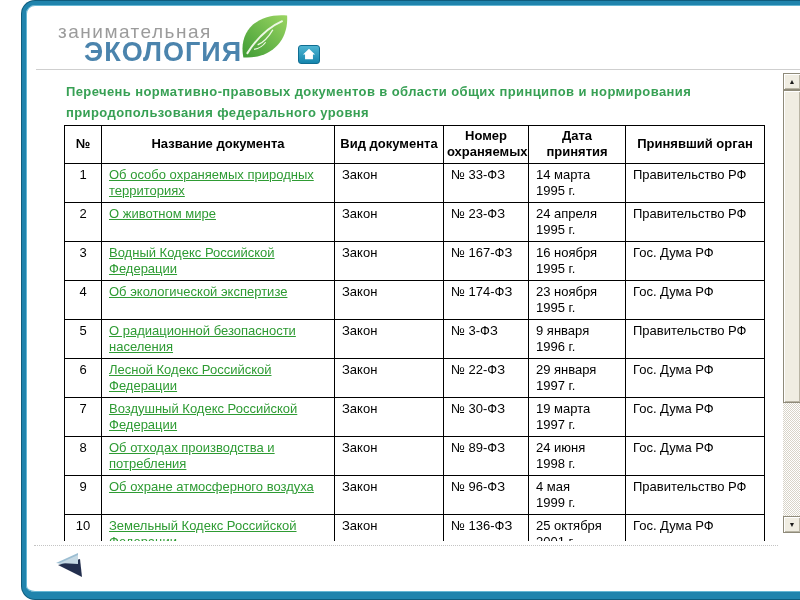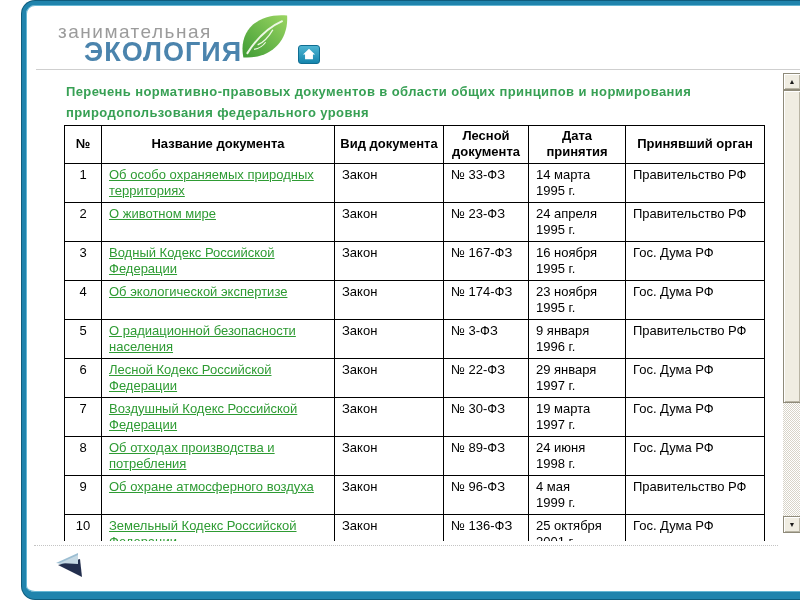--- a/index.html
+++ b/index.html
@@ -125,21 +125,21 @@
           <col style="width:109px">
         <col style="width:85px">
           <col style="width:97px">
           <col style="width:139px">
       </colgroup>
       <thead>
         <tr>
           <th>№</th>
           <th>Название документа</th>
           <th>Вид документа</th>
-          <th>Лесной документа</th>
+          <th>Номер охраняемых</th>
           <th>Дата принятия</th>
           <th>Принявший орган</th>
         </tr>
       </thead>
       <tbody>
           <tr>
             <td class="cell-num">1</td>
             <td class="cell-name"><a href="#">Об особо охраняемых природных территориях</a></td>
             <td class="cell-type">Закон</td>
             <td class="cell-number">№ 33-ФЗ</td>

